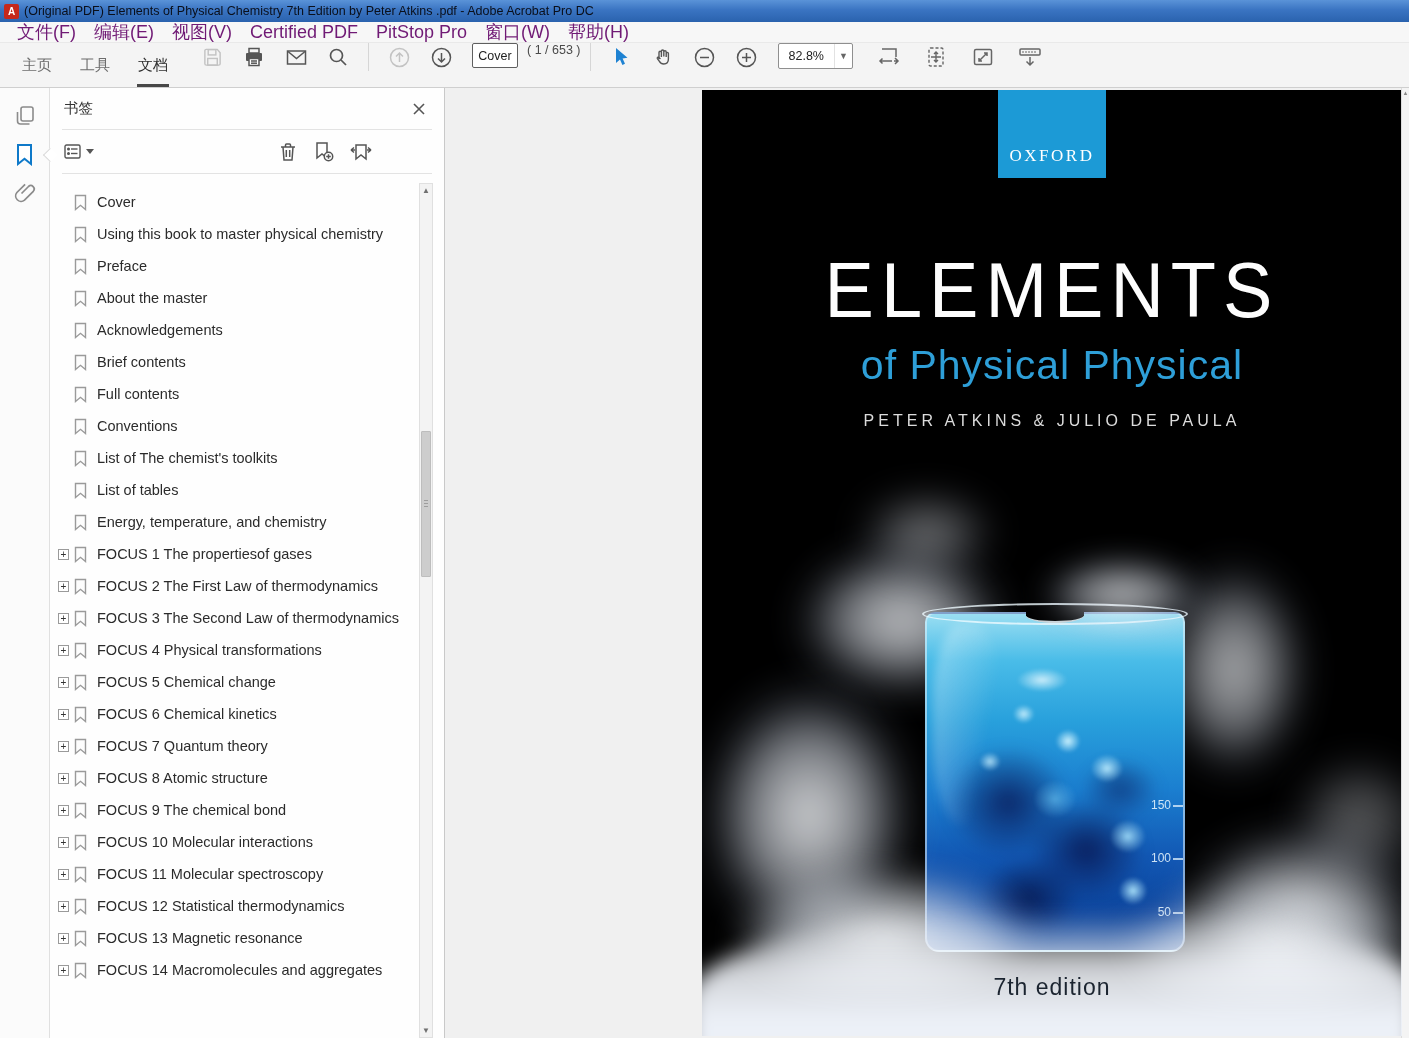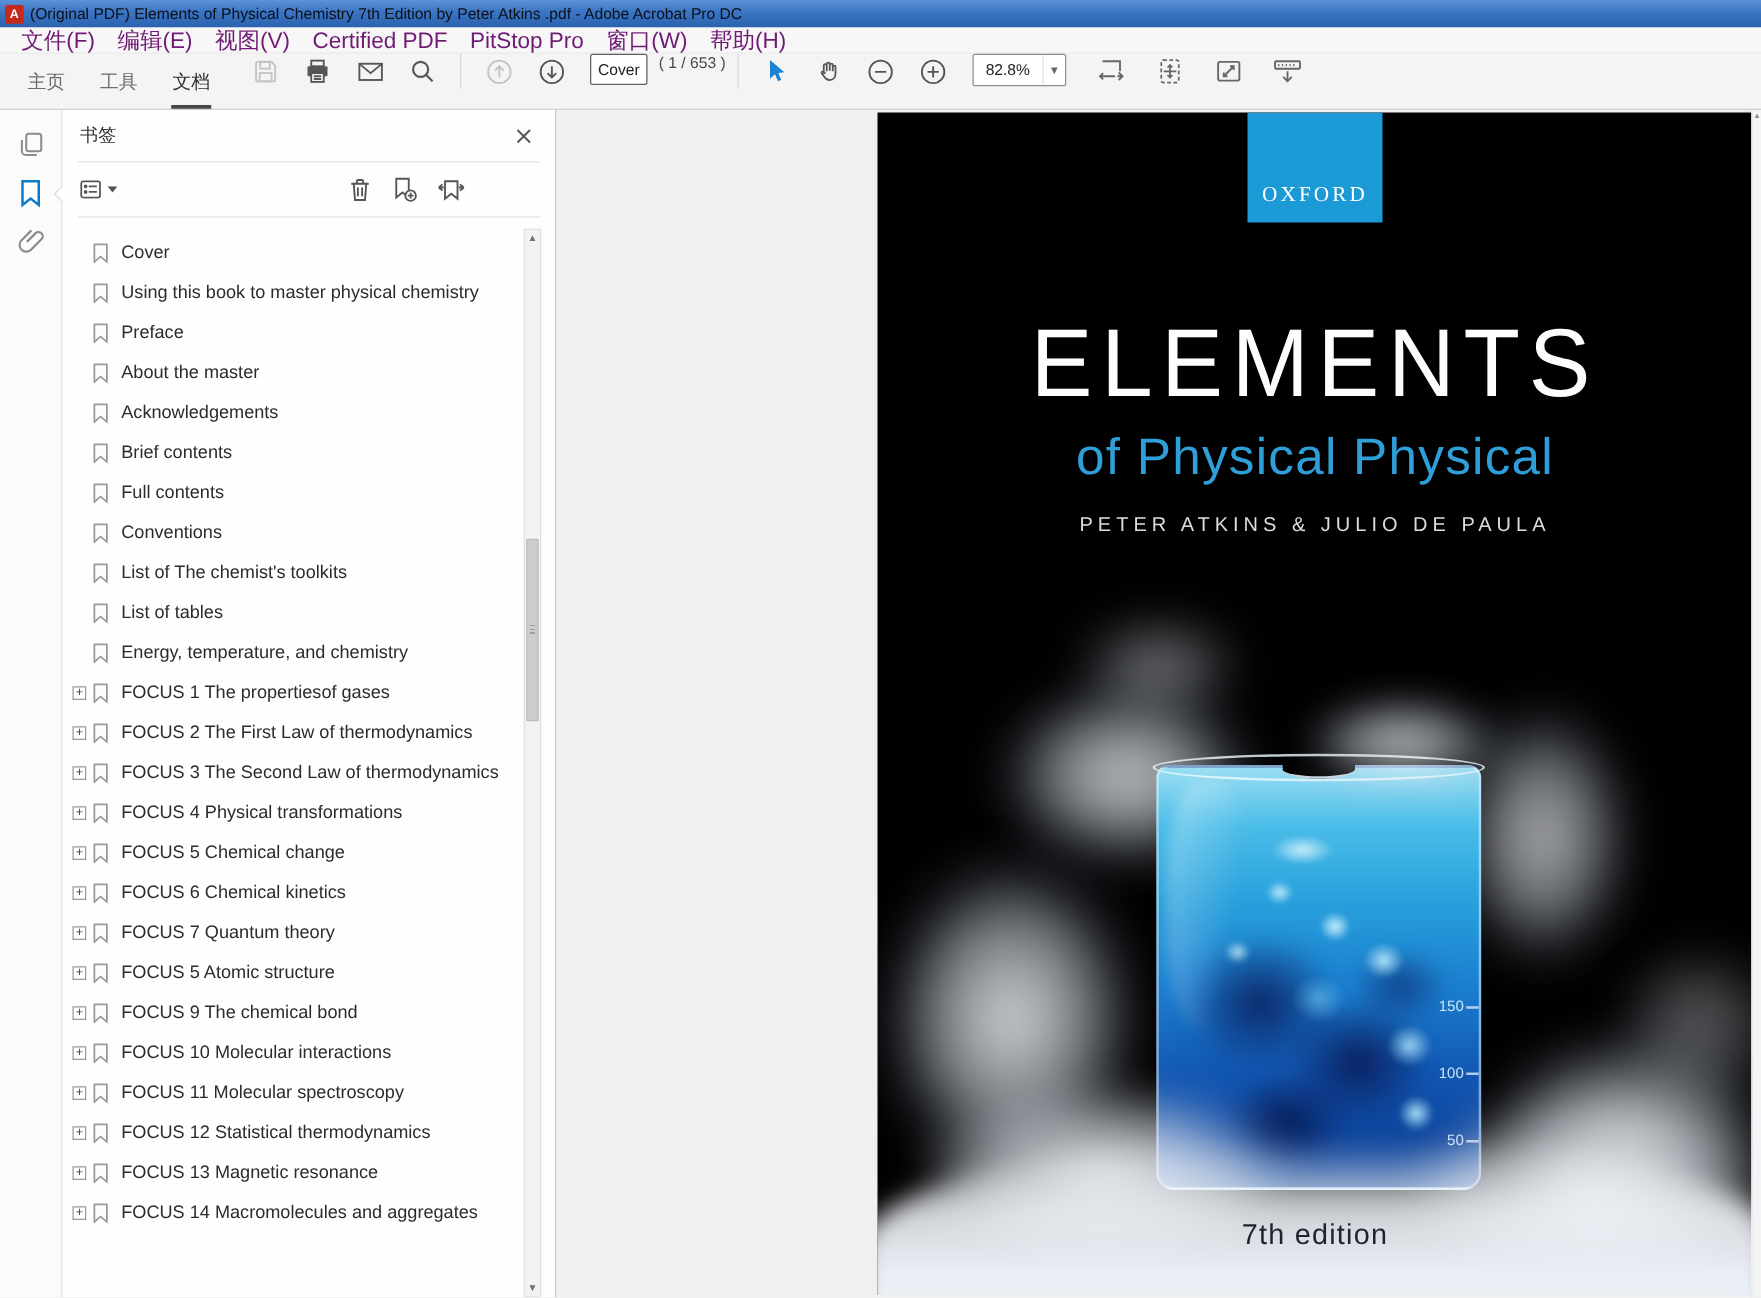--- a/index.html
+++ b/index.html
@@ -501,21 +501,21 @@
           </span>
           <span class="bm-label">FOCUS 7 Quantum theory</span>
         </div>
         <div class="bm-row">
           <span class="expander">+</span>
           <span class="bm-icon">
             <svg width="15" height="17" viewBox="0 0 15 17">
               <path d="M2.5 1.5 h10 v14 l-5-4.2 -5 4.2 Z" fill="#fdfdfd" stroke="#9a9a9a" stroke-width="1.4"></path>
             </svg>
           </span>
-          <span class="bm-label">FOCUS 5 Atomic structure</span>
+          <span class="bm-label">FOCUS 8 Atomic structure</span>
         </div>
         <div class="bm-row">
           <span class="expander">+</span>
           <span class="bm-icon">
             <svg width="15" height="17" viewBox="0 0 15 17">
               <path d="M2.5 1.5 h10 v14 l-5-4.2 -5 4.2 Z" fill="#fdfdfd" stroke="#9a9a9a" stroke-width="1.4"></path>
             </svg>
           </span>
           <span class="bm-label">FOCUS 9 The chemical bond</span>
         </div>

